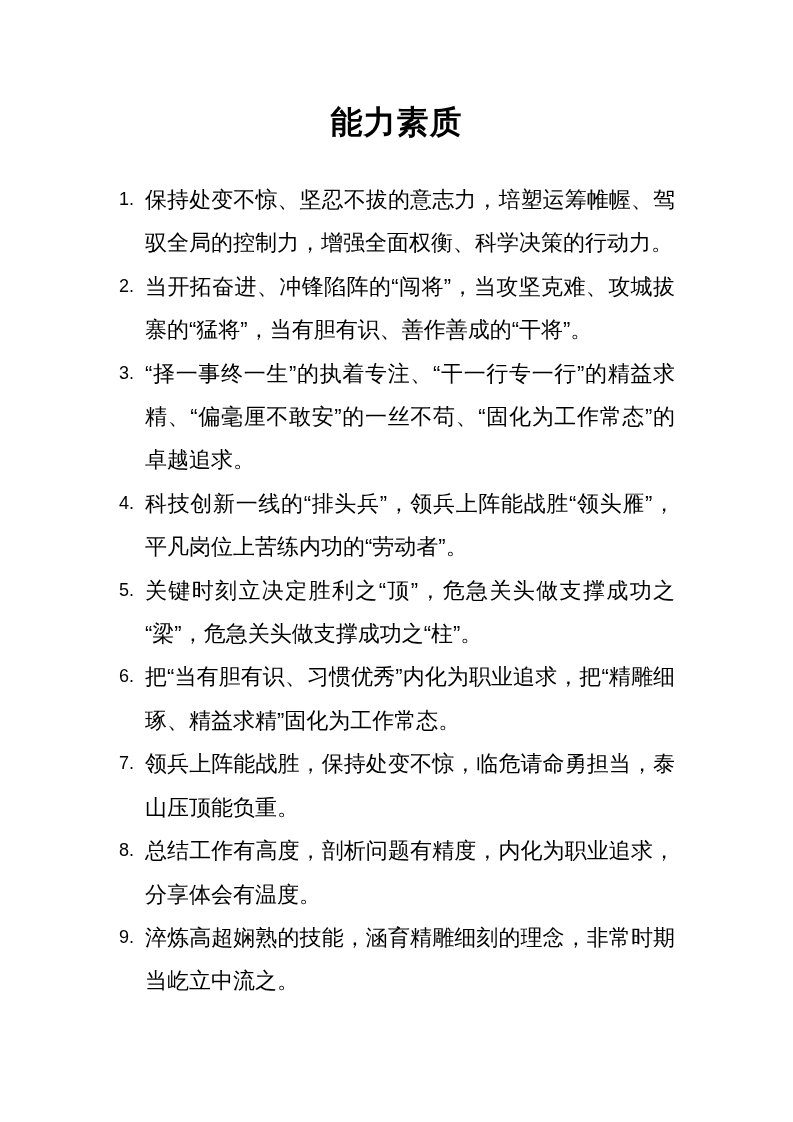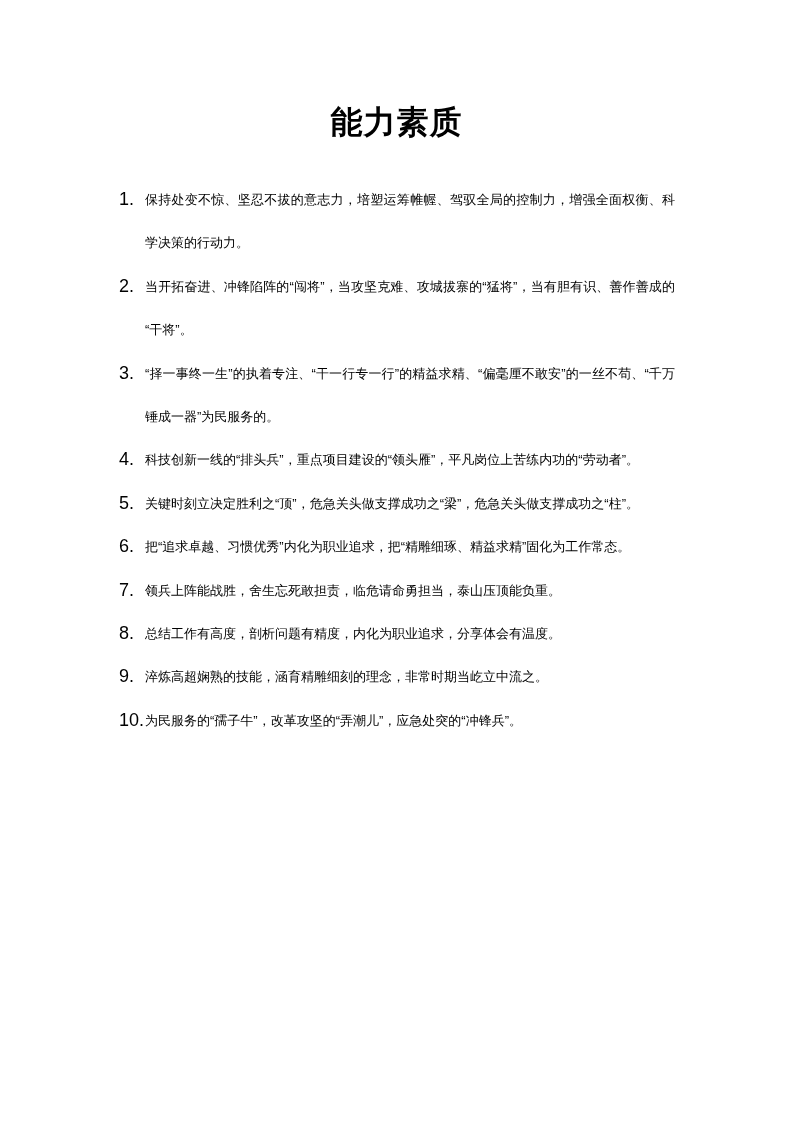--- a/index.html
+++ b/index.html
@@ -40,21 +40,21 @@
   }
   .item-num {
     flex: 0 0 26px;
     width: 26px;
     font-size: 18px;
     line-height: 43.4px;
     white-space: nowrap;
   }
   .item-text {
     flex: 1 1 auto;
-    font-size: 13px;
+    font-size: 22px;
     line-height: 43.4px;
     text-align: justify;
     text-justify: inter-ideograph;
   }
 </style>
 </head>
 <body>
 
 <div class="page">
 
@@ -67,52 +67,48 @@
       <div class="item-text">保持处变不惊、坚忍不拔的意志力，培塑运筹帷幄、驾驭全局的控制力，增强全面权衡、科学决策的行动力。</div>
     </div>
 
     <div class="doc-item">
       <span class="item-num">2.</span>
       <div class="item-text">当开拓奋进、冲锋陷阵的“闯将”，当攻坚克难、攻城拔寨的“猛将”，当有胆有识、善作善成的“干将”。</div>
     </div>
 
     <div class="doc-item">
       <span class="item-num">3.</span>
-      <div class="item-text">“择一事终一生”的执着专注、“干一行专一行”的精益求精、“偏毫厘不敢安”的一丝不苟、“千万锤成一器”为民服务的。</div>
+      <div class="item-text">“择一事终一生”的执着专注、“干一行专一行”的精益求精、“偏毫厘不敢安”的一丝不苟、“固化为工作常态”的卓越追求。</div>
     </div>
 
     <div class="doc-item">
       <span class="item-num">4.</span>
-      <div class="item-text">科技创新一线的“排头兵”，重点项目建设的“领头雁”，平凡岗位上苦练内功的“劳动者”。</div>
+      <div class="item-text">科技创新一线的“排头兵”，领兵上阵能战胜“领头雁”，平凡岗位上苦练内功的“劳动者”。</div>
     </div>
 
     <div class="doc-item">
       <span class="item-num">5.</span>
       <div class="item-text">关键时刻立决定胜利之“顶”，危急关头做支撑成功之“梁”，危急关头做支撑成功之“柱”。</div>
     </div>
 
     <div class="doc-item">
       <span class="item-num">6.</span>
-      <div class="item-text">把“追求卓越、习惯优秀”内化为职业追求，把“精雕细琢、精益求精”固化为工作常态。</div>
+      <div class="item-text">把“当有胆有识、习惯优秀”内化为职业追求，把“精雕细琢、精益求精”固化为工作常态。</div>
     </div>
 
     <div class="doc-item">
       <span class="item-num">7.</span>
-      <div class="item-text">领兵上阵能战胜，舍生忘死敢担责，临危请命勇担当，泰山压顶能负重。</div>
+      <div class="item-text">领兵上阵能战胜，保持处变不惊，临危请命勇担当，泰山压顶能负重。</div>
     </div>
 
     <div class="doc-item">
       <span class="item-num">8.</span>
       <div class="item-text">总结工作有高度，剖析问题有精度，内化为职业追求，分享体会有温度。</div>
     </div>
 
     <div class="doc-item">
       <span class="item-num">9.</span>
       <div class="item-text">淬炼高超娴熟的技能，涵育精雕细刻的理念，非常时期当屹立中流之。</div>
     </div>
 
-    <div class="doc-item">
-      <span class="item-num">10.</span>
-      <div class="item-text">为民服务的“孺子牛”，改革攻坚的“弄潮儿”，应急处突的“冲锋兵”。</div>
-    </div>
 
   </div>
 </div>
 
 </body></html>

